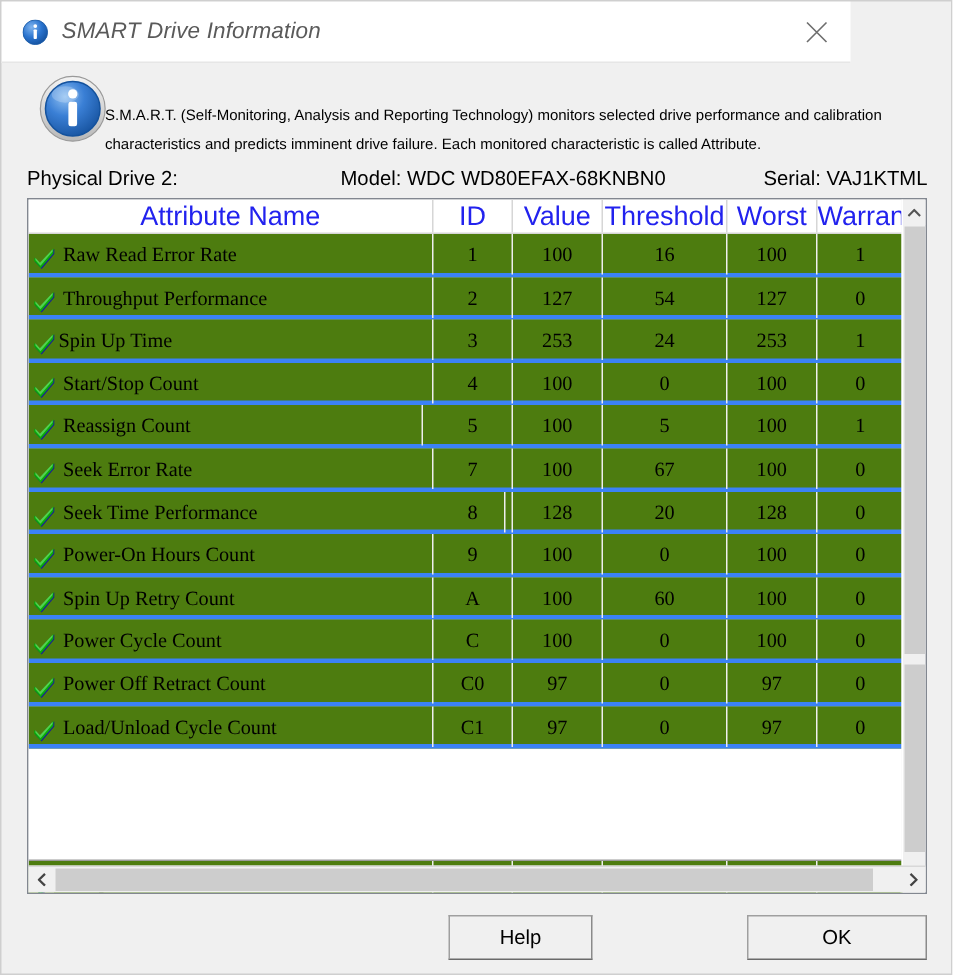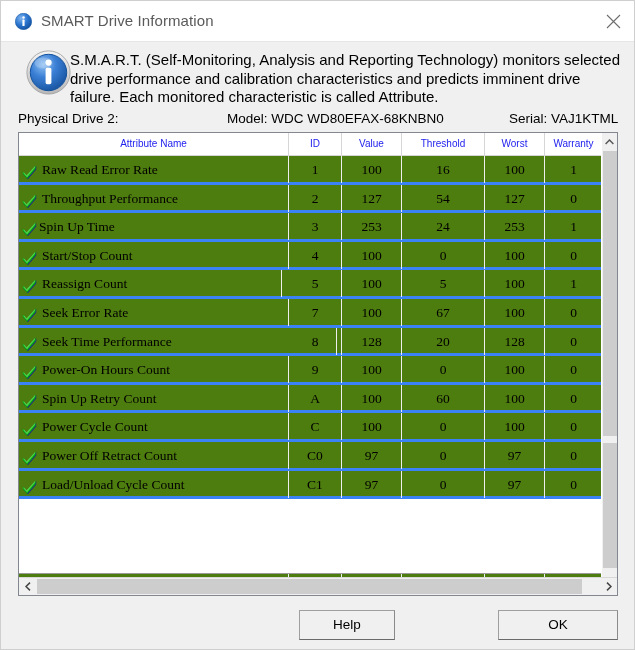--- a/index.html
+++ b/index.html
@@ -23,25 +23,26 @@
     box-sizing: border-box;
     background: #f0f0f0;
     border: 1px solid #cfcfcf;
     overflow: hidden;
   }
 
   
   .titlebar {
     position: absolute;
     left: 0; top: 0;
-    width: 635px;
+    width: 566px;
     height: 41px;
     background: #ffffff;
     border-bottom: 1px solid #e6e6e6;
     box-sizing: border-box;
+    font-style: italic;
   }
   .titlebar-icon {
     position: absolute;
     left: 14px; top: 12px;
     width: 17px; height: 17px;
   }
   .titlebar-text {
     position: absolute;
     left: 40px; top: 11px;
     font-size: 15px;
@@ -67,23 +68,23 @@
     width: 633px;
     height: 65px;
   }
   .info-icon {
     position: absolute;
     left: 25px; top: 8px;
     width: 45px; height: 45px;
   }
   .info-text {
     position: absolute;
-    left: 69px; top: 9px;
+    left: 69px; top: 27px;
     width: 552px;
-    font-size: 15px;
+    font-size: 10px;
     line-height: 18.5px;
     color: #000000;
   }
 
   
   .drive-line {
     position: absolute;
     left: 0; top: 110px;
     width: 633px;
     height: 20px;
@@ -121,21 +122,21 @@
     height: 23px;
     background: #ffffff;
     border-bottom: 1px solid #d6d6d6;
     box-sizing: border-box;
   }
   .hcell {
     position: absolute;
     top: 0;
     height: 22px;
     line-height: 22px;
-    font-size: 10px;
+    font-size: 18px;
     color: #2222ee;
     text-align: center;
     box-sizing: border-box;
     border-right: 1px solid #d6d6d6;
     overflow: hidden;
     white-space: nowrap;
   }
   .hcell.last { border-right: none; }
 
   

